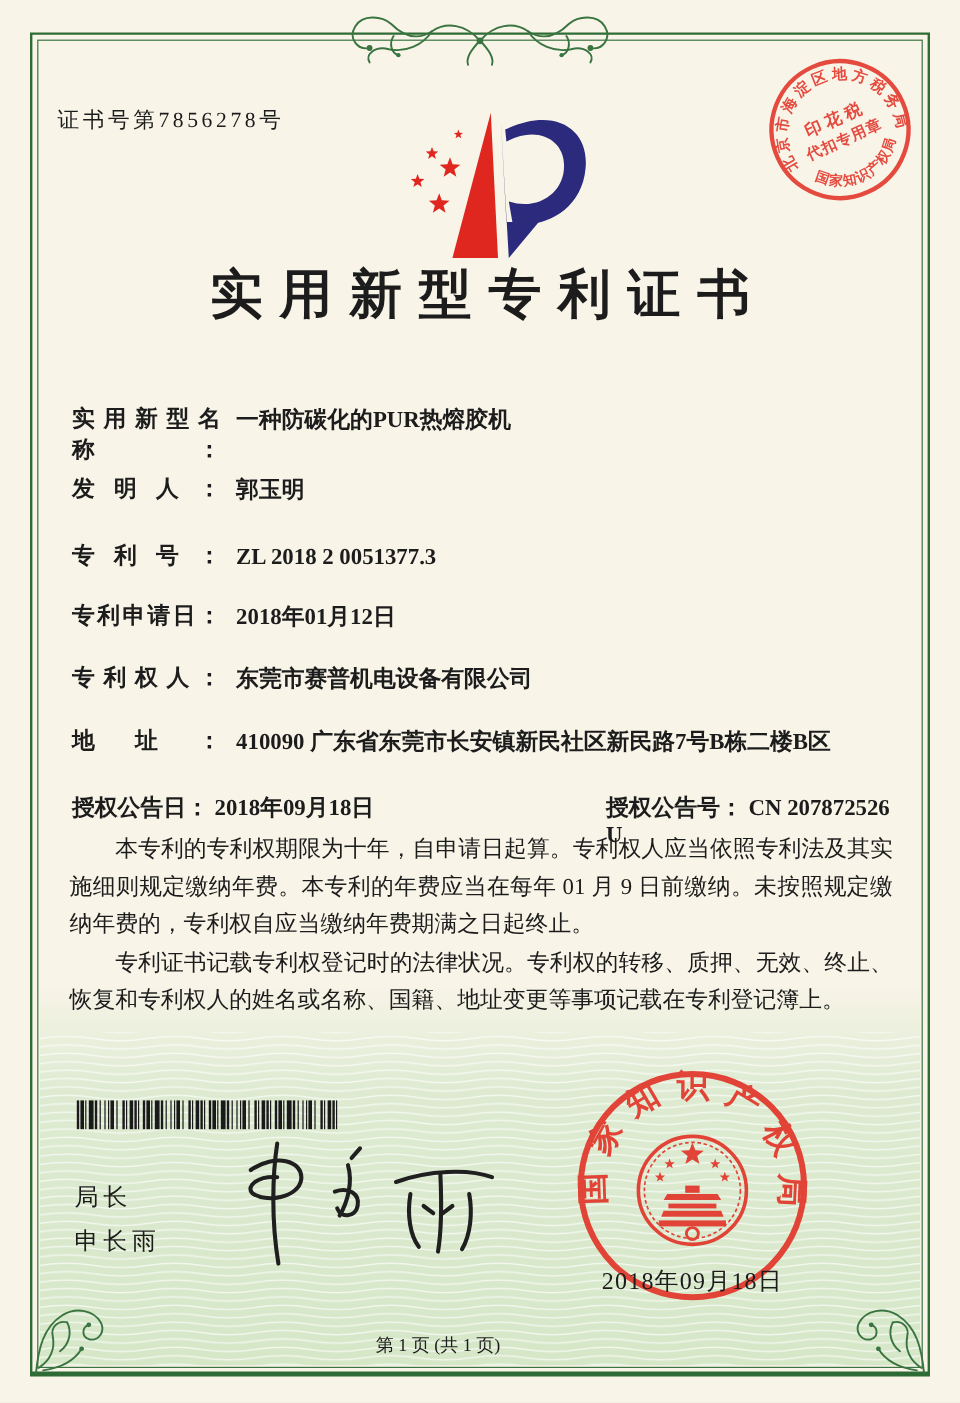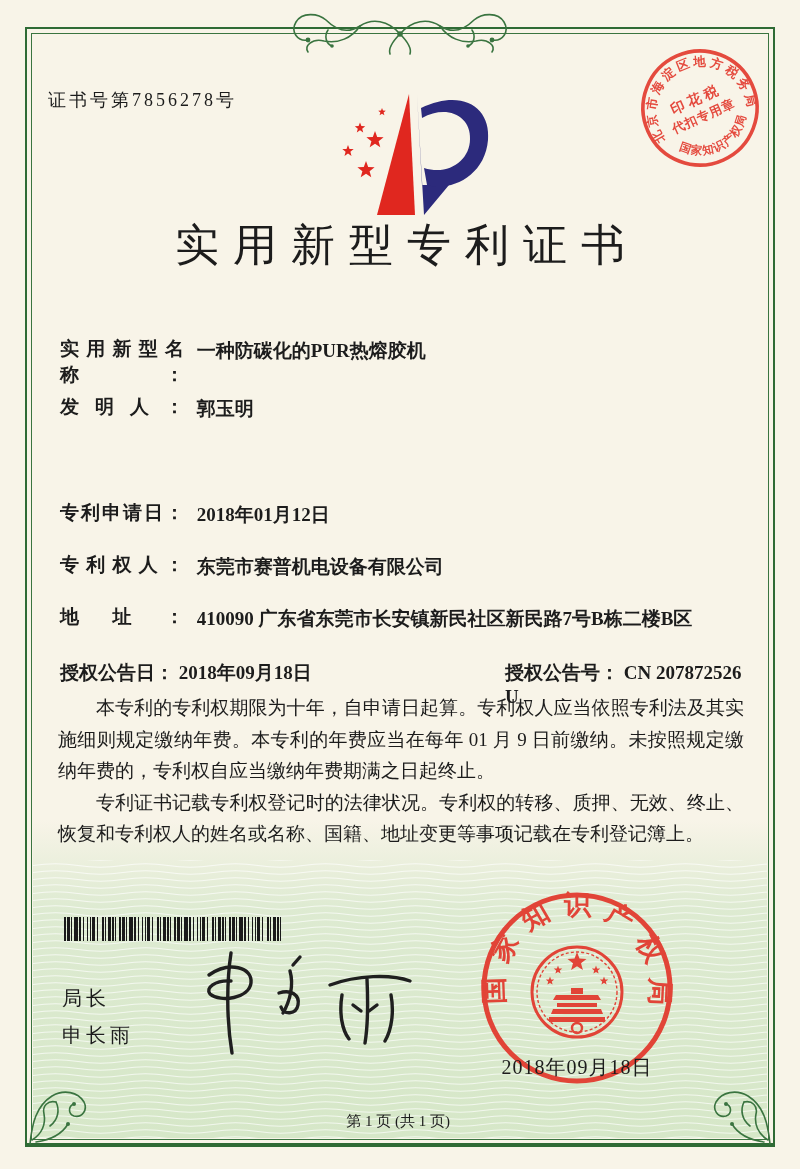--- a/index.html
+++ b/index.html
@@ -14,36 +14,36 @@
   .frame-inner{position:absolute; left:31px; top:33px; right:31px; bottom:29px;
     border:1px solid #3a7440;}
   
   .guilloche{position:absolute; left:33px; right:33px; top:820px; bottom:31px; z-index:0;}
   
   .content{position:absolute; inset:0; z-index:2;padding-left:10px;}
   .cert-no{position:absolute; left:48px; top:88px; font-size:18px; letter-spacing:3px;}
   .logo{position:absolute; left:325px; top:88px;}
   .tax-stamp{position:absolute; left:632px; top:40px; transform:rotate(-24deg);}
   .title{position:absolute; left:0; right:0; top:216px; text-align:center;
-    font-size:44px; font-weight:400; letter-spacing:14px; text-indent:14px;}
+    font-size:44px; font-weight:700; letter-spacing:14px; text-indent:14px;}
   .field-row{position:absolute; left:60px; font-size:19px; font-weight:600;}
   .field-label{display:inline-block; width:124px; text-align:justify; text-align-last:justify; vertical-align:top;}
   .field-value{display:inline-block; margin-left:8px; max-width:556px; vertical-align:top; line-height:30px;}
   .grant-label{font-size:19px; font-weight:600;text-align:center;}
   .grant-right{position:absolute; left:445px; top:0;}
   .body-text{position:absolute; left:58px; right:56px; top:692px;
     font-size:19px; line-height:31.5px; text-align:justify;}
   .body-text p{margin:0; text-indent:2em;}
   .barcode{position:absolute; left:62px; top:916px;}
   .officer{position:absolute; left:62px; top:980px; font-size:20px; letter-spacing:4px; line-height:37px;}
   .signature{position:absolute; left:195px; top:945px;}
   .seal{position:absolute; left:477px; top:888px; opacity:.93;}
   .seal-date{position:absolute; left:472px; top:1054px; width:210px; text-align:center;
     font-size:20px; letter-spacing:1px;}
-  .footer{position:absolute; left:280px; top:1112px; width:170px; text-align:right; font-size:15px;}
+  .footer{position:absolute; left:280px; top:1112px; width:170px; text-align:center; font-size:15px;}
   svg text{font-family:"Liberation Serif","DejaVu Serif",serif;}
 </style>
 </head>
 <body>
 
 <div class="page">
 
   <svg class="guilloche" width="734" height="318" viewBox="0 0 734 318" preserveAspectRatio="none">
     <defs>
       <linearGradient id="fadeGreen" x1="0" y1="0" x2="0" y2="1">
@@ -146,20 +146,24 @@
 
     <div class="title">实用新型专利证书</div>
 
     <div class="field-row" style="top:394px">
       <span class="field-label">发明人：</span>
       <span class="field-value">郭玉明</span>
     </div>
     <div class="field-row" style="top:336px">
       <span class="field-label">实用新型名称：</span>
       <span class="field-value">一种防碳化的PUR热熔胶机</span>
+    </div>
+    <div class="field-row" style="top:450px">
+      <span class="field-label">专利号：</span>
+      <span class="field-value">ZL 2018 2 0051377.3</span>
     </div>
     <div class="field-row" style="top:500px">
       <span class="field-label">专利申请日：</span>
       <span class="field-value">2018年01月12日</span>
     </div>
     <div class="field-row" style="top:552px">
       <span class="field-label">专利权人：</span>
       <span class="field-value">东莞市赛普机电设备有限公司</span>
     </div>
     <div class="field-row" style="top:604px">

